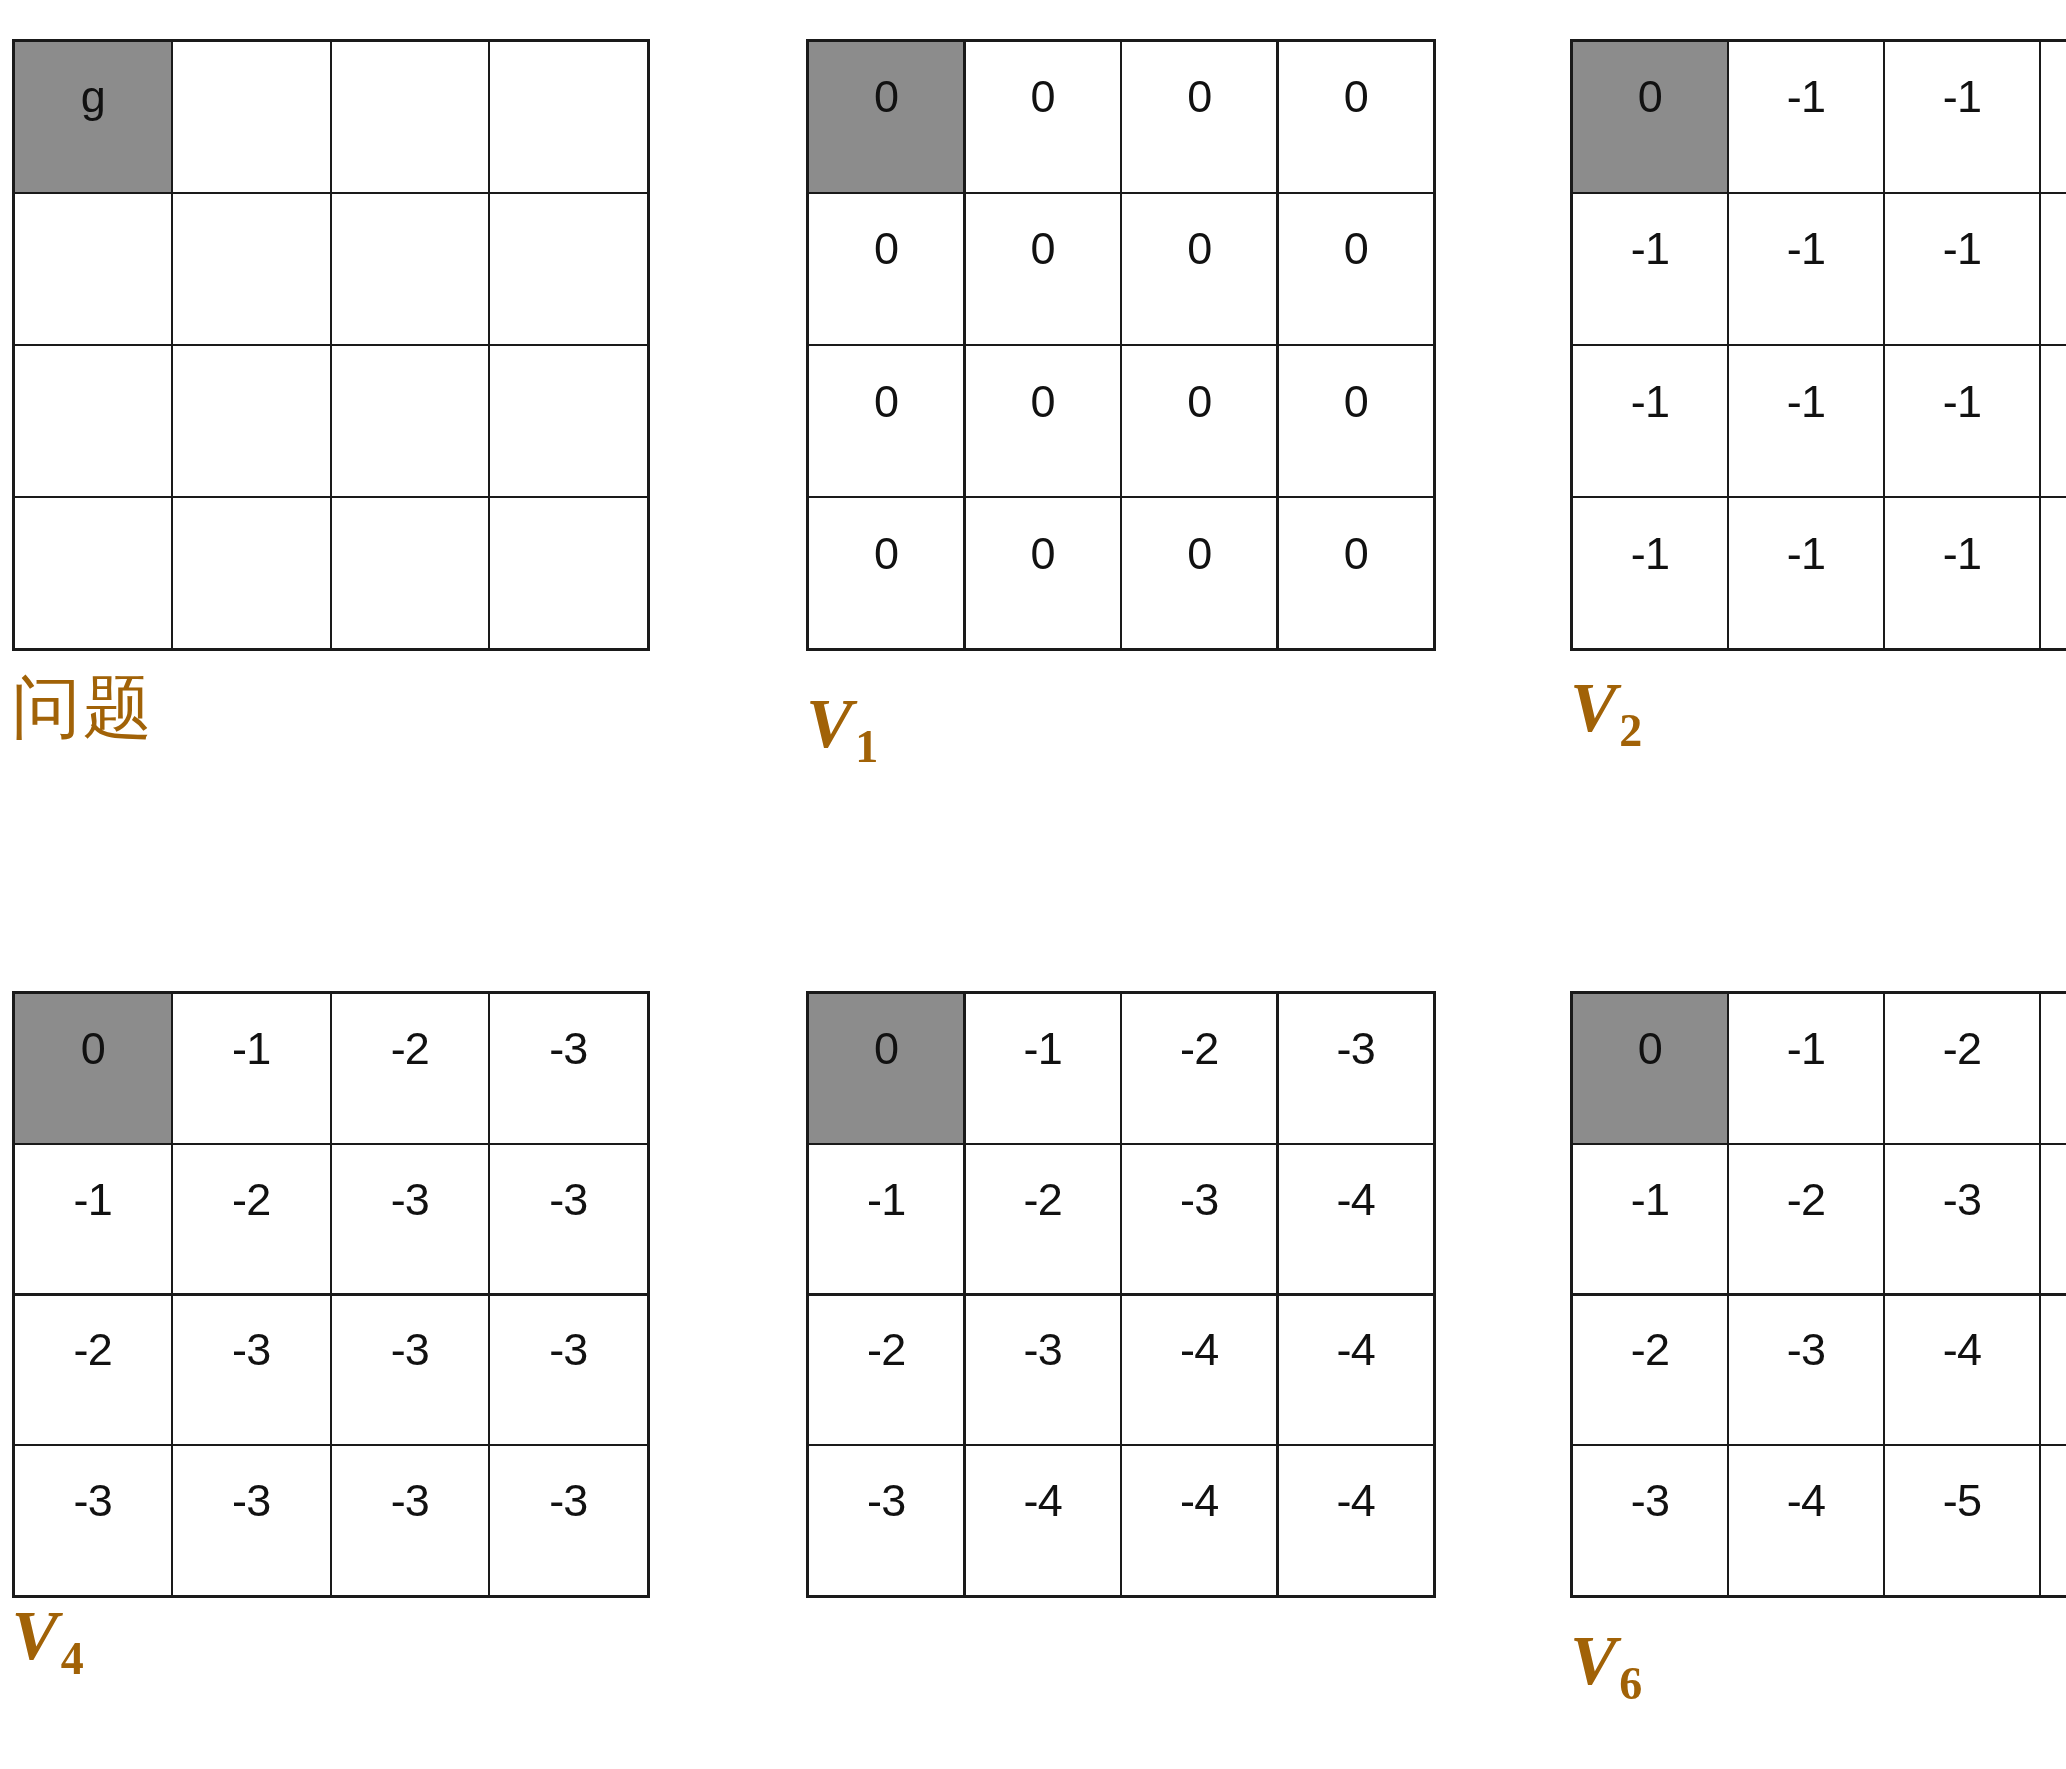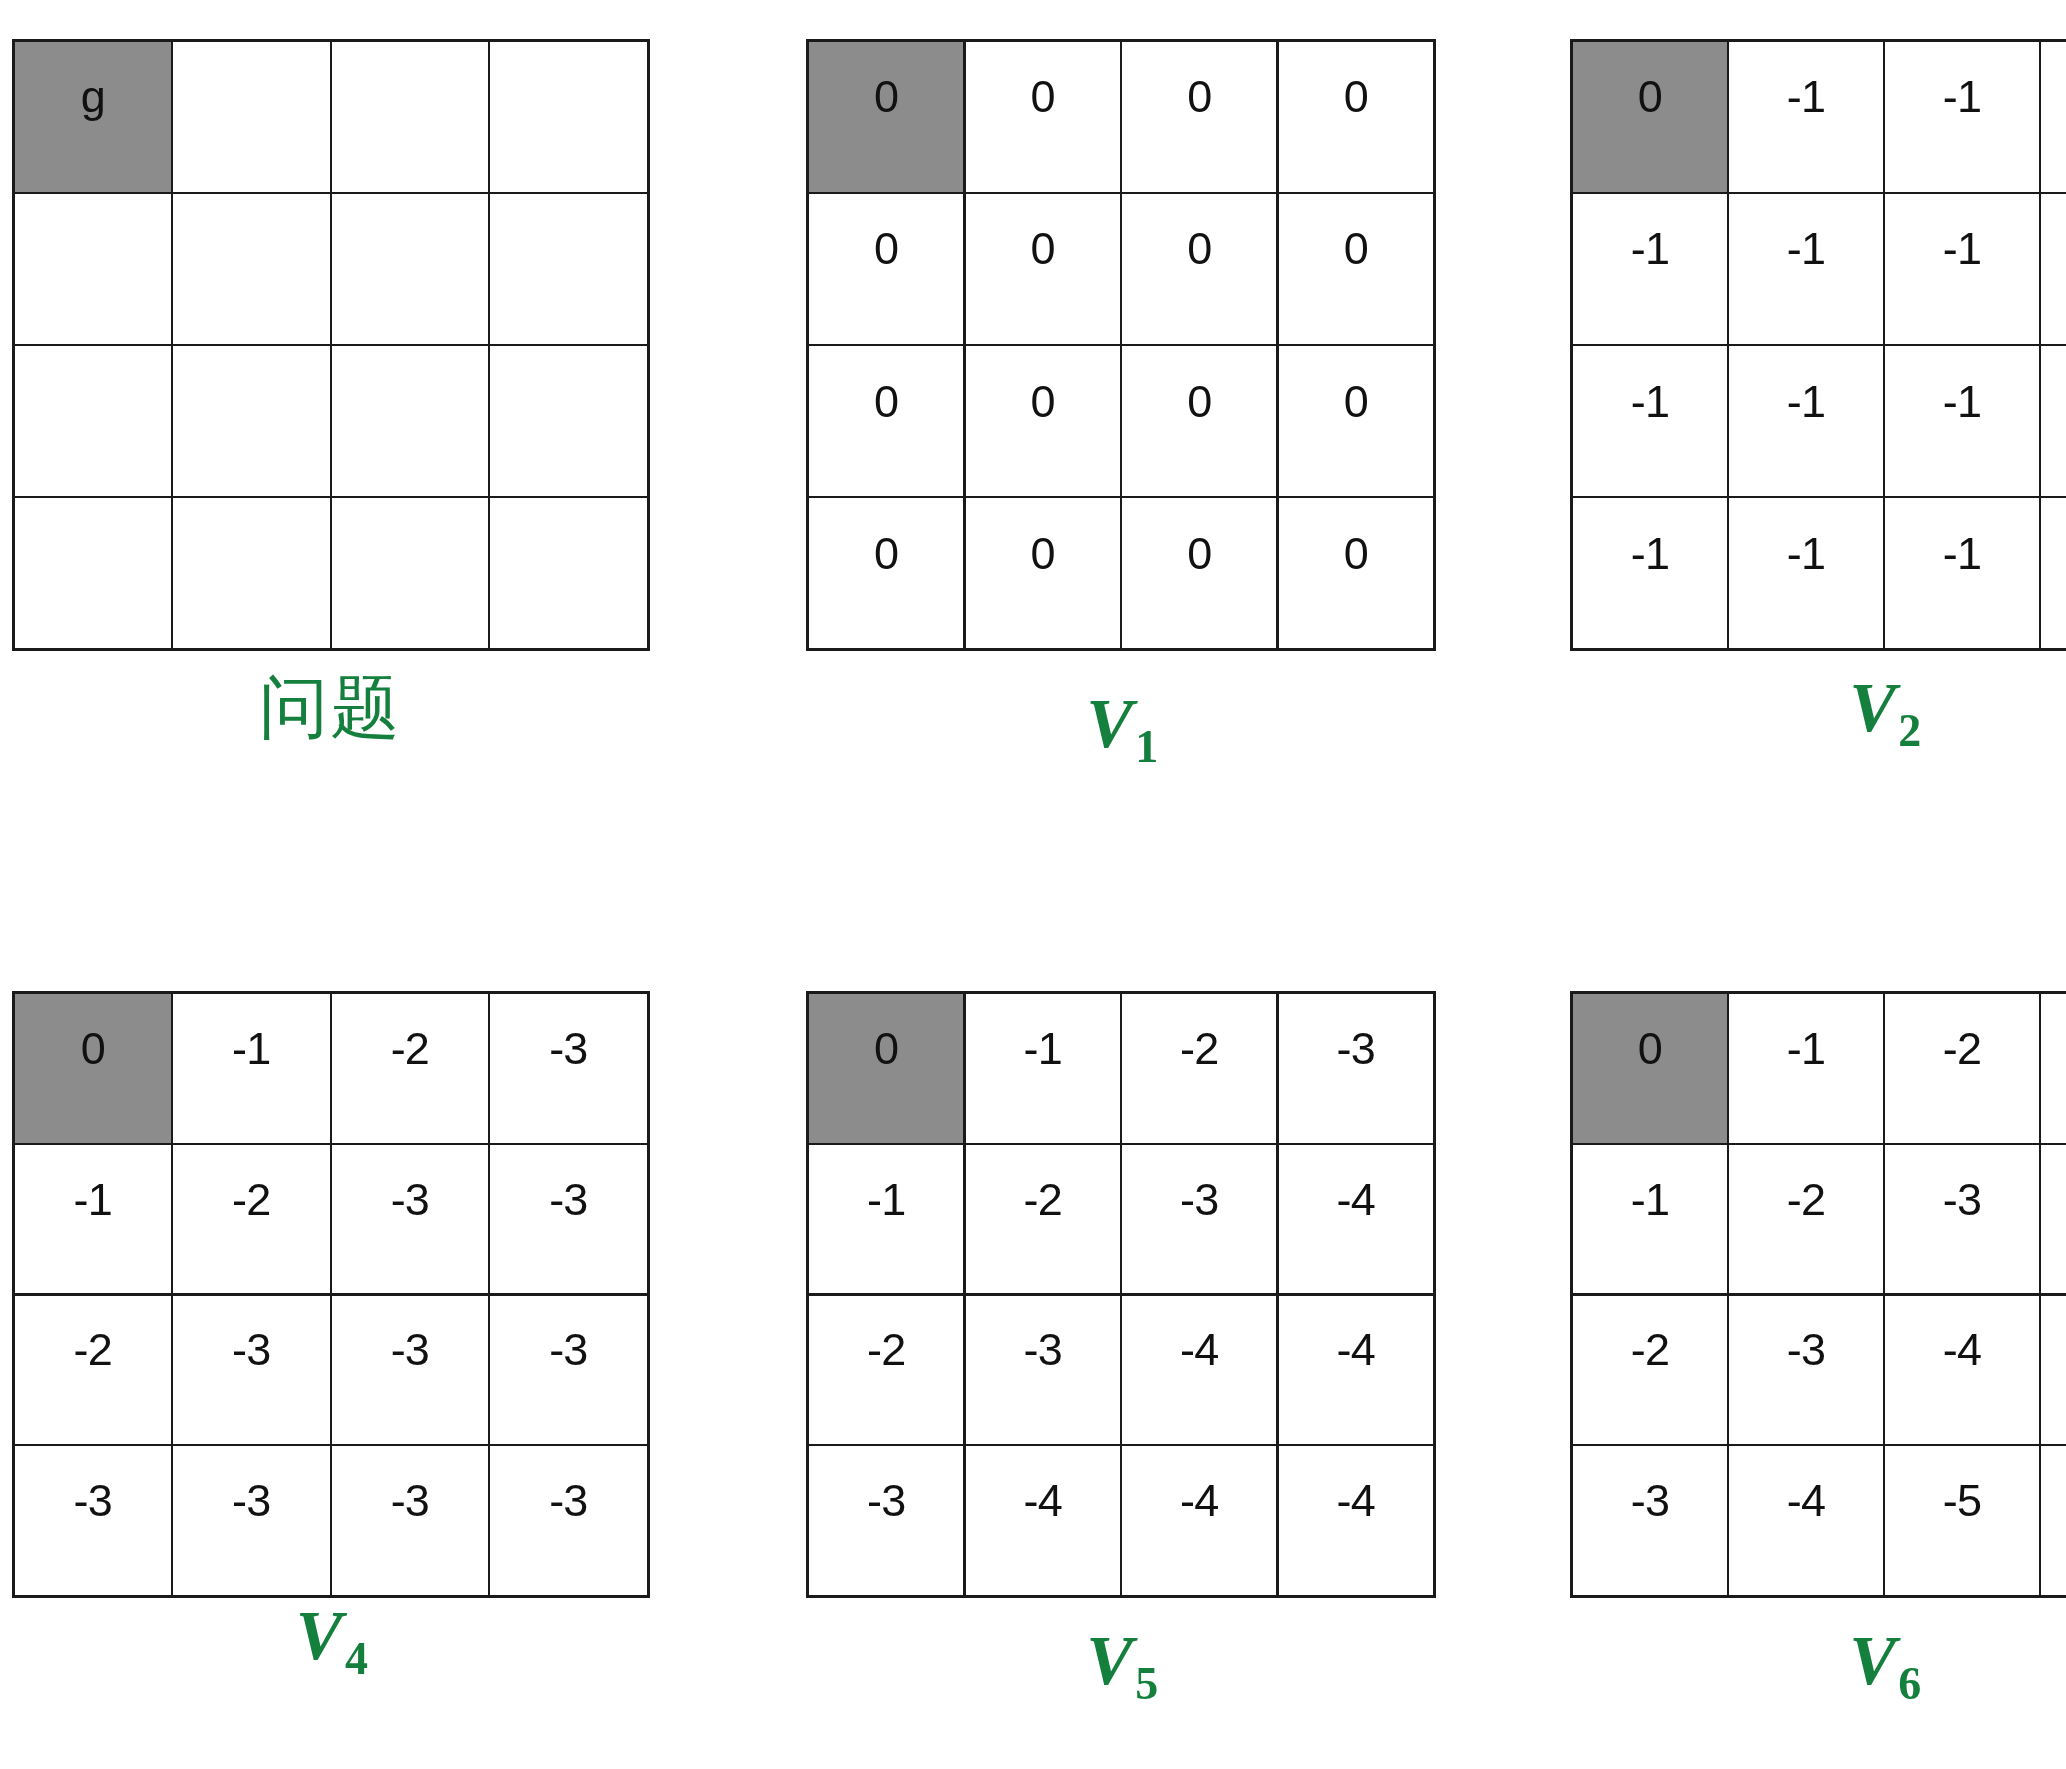--- a/index.html
+++ b/index.html
@@ -65,22 +65,21 @@
   }
 
   .cell.empty > span {
     visibility: hidden;
   }
 
   
   .caption {
     position: absolute;
     width: 100%;
-    text-align: center;
-    color: #15803d;
+    color: #a16207;
     white-space: nowrap;
   }
 
   .caption.math {
     font-family: "Liberation Serif", "DejaVu Serif", serif;
     font-style: italic;
     font-weight: bold;
     font-size: 70px;
     line-height: 1;
   }
@@ -356,21 +355,20 @@
         <div class="cell">
           <span>-4</span>
         </div>
         <div class="cell">
           <span>-4</span>
         </div>
         <div class="cell">
           <span>-4</span>
         </div>
       </div>
-      <div class="caption math" style="top: 635px;"><span>V</span><span class="sub">5</span></div>
     </div>
     <div class="panel" style="left: 1570px; top: 991px; width: 628px; height: 759px;">
       <div class="grid" style="height: 607px;">
         <div class="cell shaded">
           <span>0</span>
         </div>
         <div class="cell">
           <span>-1</span>
         </div>
         <div class="cell">

